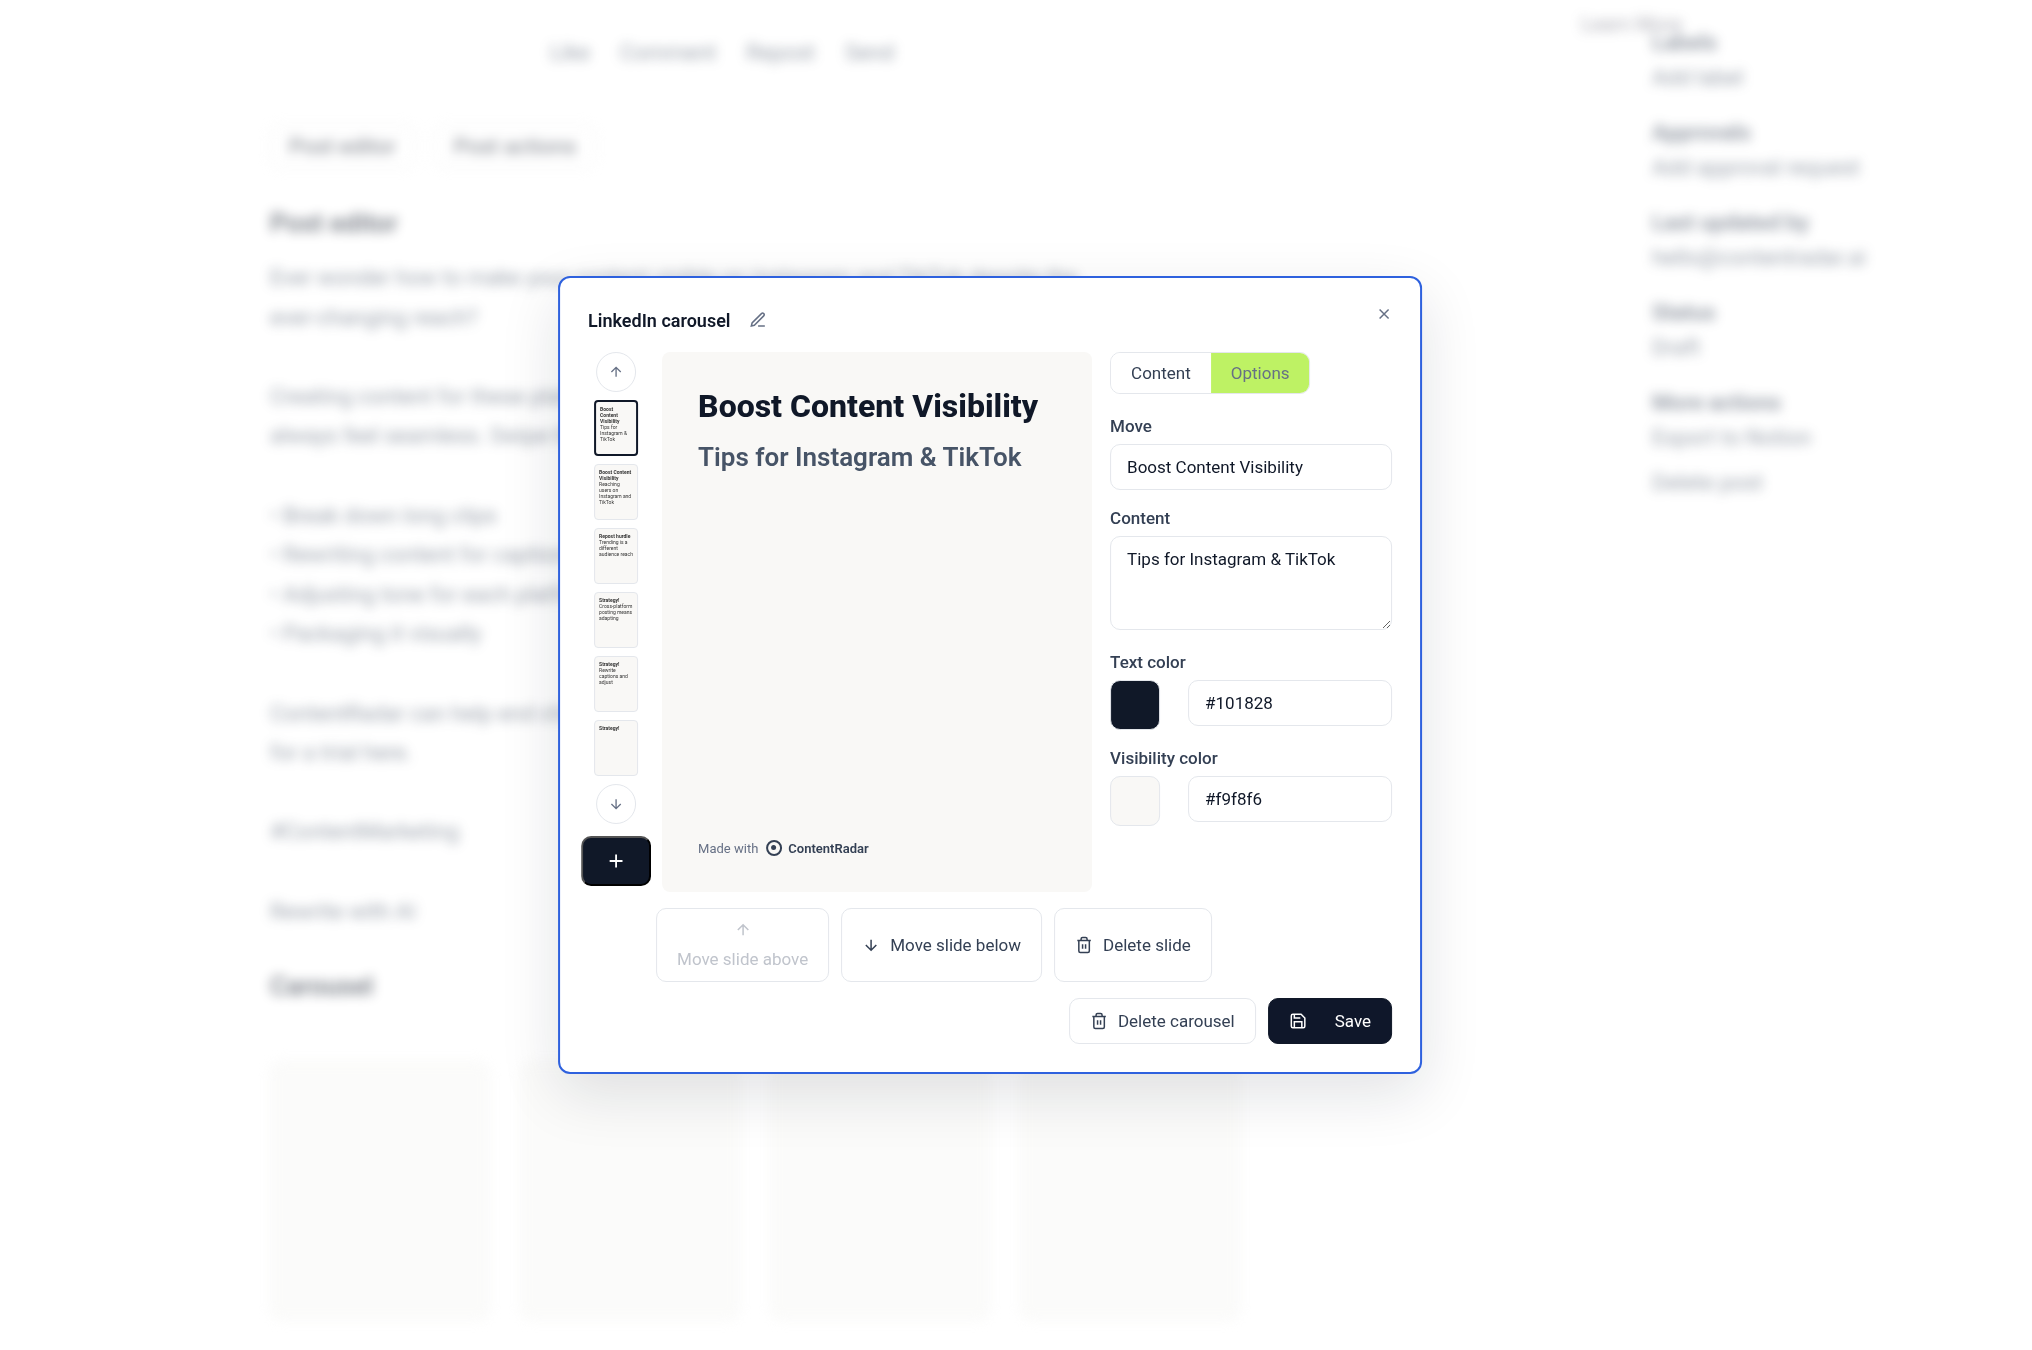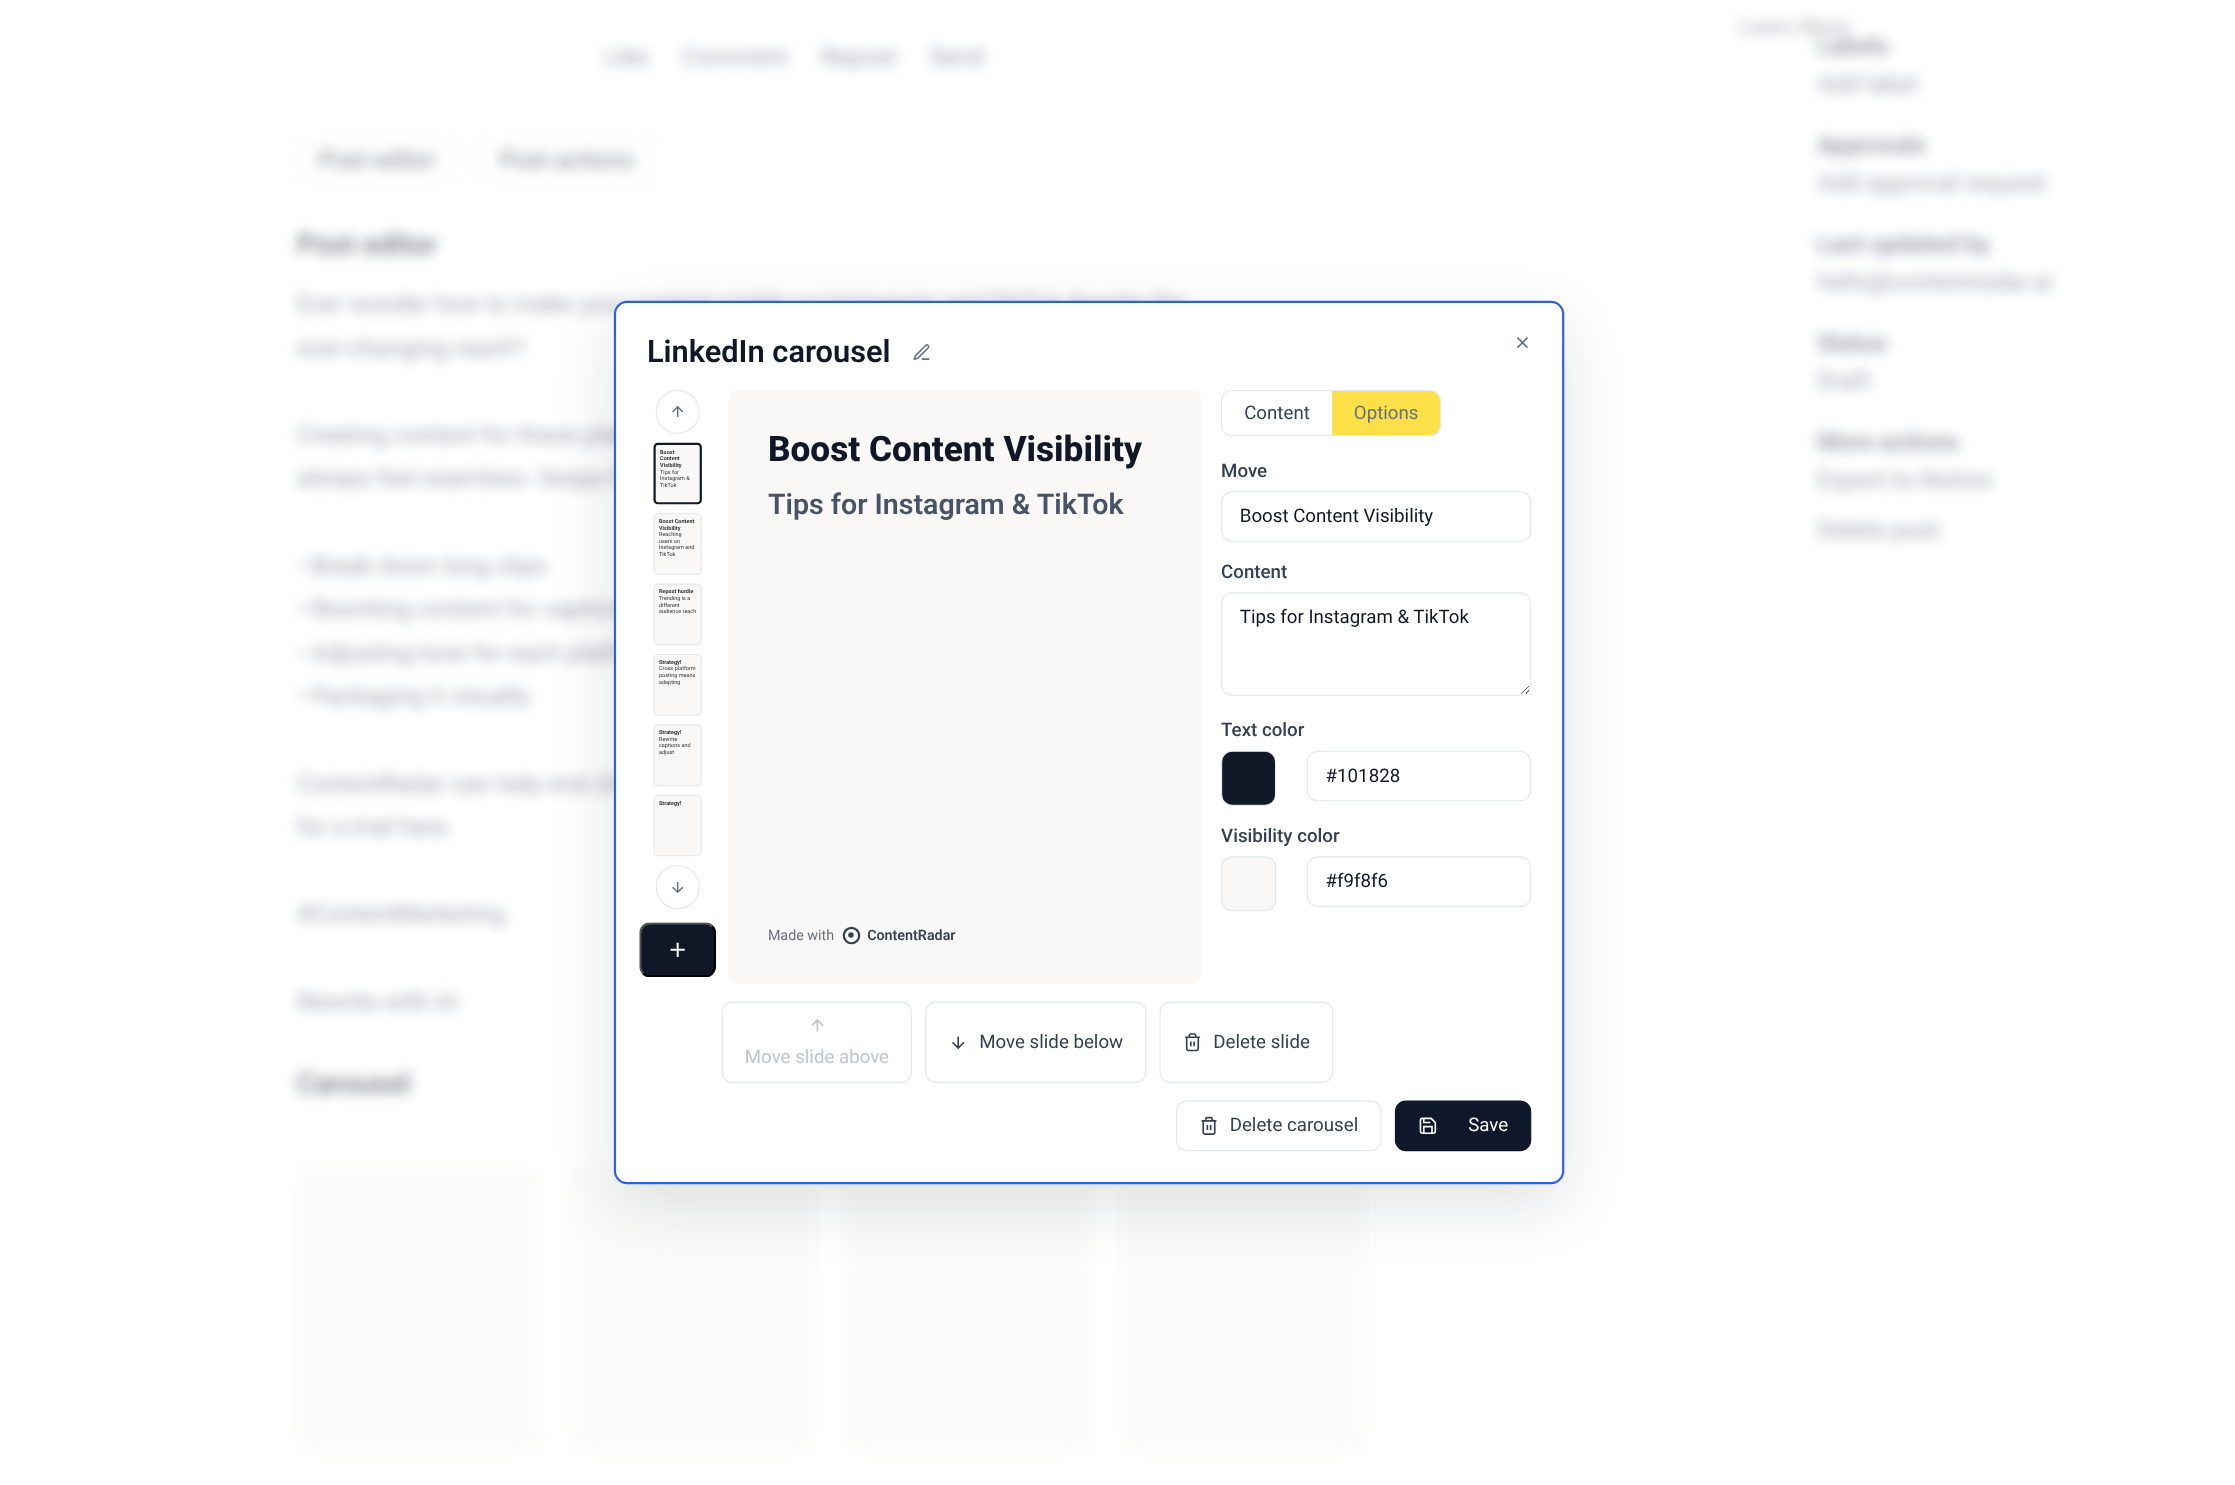--- a/index.html
+++ b/index.html
@@ -36,40 +36,40 @@
   transform: translate(-53%, -50%);
   width: 864px;
   background: #fff;
   border: 2px solid #2e61de;
   border-radius: 12px;
   box-shadow: 0 20px 60px rgba(16,24,40,0.12);
   padding: 28px;
   z-index: 10;
 }
 .modal-header { display:flex; align-items:center; gap:14px; margin-bottom:18px;}
-.modal-title { font-size:28px; font-weight:600; color:#101828;}
+.modal-title { font-size:18px; font-weight:600; color:#101828;}
 .icon-btn { width:28px; height:28px; display:flex; align-items:center; justify-content:center; cursor:pointer; background:none; border:none; color:#475467;}
 .close-btn { position:absolute; right:22px; top:22px;}
 .modal-body { display:flex; gap:18px;}
 .thumbs { width:56px; display:flex; flex-direction:column; align-items:center; gap:8px;}
 .nav-arrow { width:40px; height:40px; border-radius:50%; border:1px solid #e4e7ec; display:flex; align-items:center; justify-content:center; background:#fff; cursor:pointer;}
 .thumb { width:44px; height:56px; background:#f9f8f6; border:1px solid #e4e7ec; border-radius:4px; font-size:5px; padding:4px; line-height:1.2; color:#333; overflow:hidden;}
 .thumb.selected { border:2px solid #101828;}
 .add-slide { width:70px; height:50px; border-radius:10px; background:#101828; color:#fff; display:flex; align-items:center; justify-content:center; font-size:26px; cursor:pointer; margin-top:4px;}
 .preview { width:430px; height:540px; background:#f9f8f6; border-radius:8px; padding:36px; display:flex; flex-direction:column;}
 .preview-title { font-size:32px; font-weight:800; color:#101828; line-height:1.15; margin-bottom:16px;}
 .preview-sub { font-size:26px; font-weight:600; color:#475467; line-height:1.3;}
 .preview-footer { margin-top:auto; display:flex; align-items:center; gap:8px; font-size:13px; color:#667085;}
 .brand { display:flex; align-items:center; gap:6px; font-weight:600; color:#344054;}
 .brand-icon { width:16px; height:16px; border:2px solid #344054; border-radius:50%; position:relative;}
 .brand-icon::after { content:''; position:absolute; width:5px; height:5px; background:#344054; border-radius:50%; left:3px; top:3px;}
 .controls { flex:1; display:flex; flex-direction:column;}
 .tabs { display:flex; border:1px solid #e4e7ec; border-radius:10px; width:fit-content; overflow:hidden; margin-bottom:22px;}
 .tab { padding:10px 20px; font-size:17px; background:#fff; cursor:pointer; color:#344054;}
-.tab.inactive { background:#fde047; color:#667085;}
+.tab.inactive { background:#bef264; color:#667085;}
 .label { font-size:17px; font-weight:500; color:#344054; margin-bottom:8px;}
 .input { width:100%; border:1px solid #e4e7ec; border-radius:10px; padding:12px 16px; font-size:17px; color:#101828; font-family:inherit;}
 .textarea { width:100%; border:1px solid #e4e7ec; border-radius:10px; padding:12px 16px; font-size:17px; color:#101828; min-height:94px; resize:both; font-family:inherit;}
 .field { margin-bottom:18px;}
 .color-row { display:flex; gap:28px; align-items:flex-start;}
 .swatch { width:50px; height:50px; border-radius:10px; border:1px solid #e4e7ec;}
 .actions-row { display:flex; gap:12px; margin-top:16px;}
 .btn { display:flex; align-items:center; gap:10px; border:1px solid #e4e7ec; border-radius:10px; background:#fff; padding:12px 20px; font-size:17px; color:#344054; cursor:pointer; font-family:inherit;}
 .btn.disabled { color:#c0c4cc;flex-direction:column;}
 .footer-row { display:flex; gap:12px; margin-top:16px; justify-content:flex-end;}

